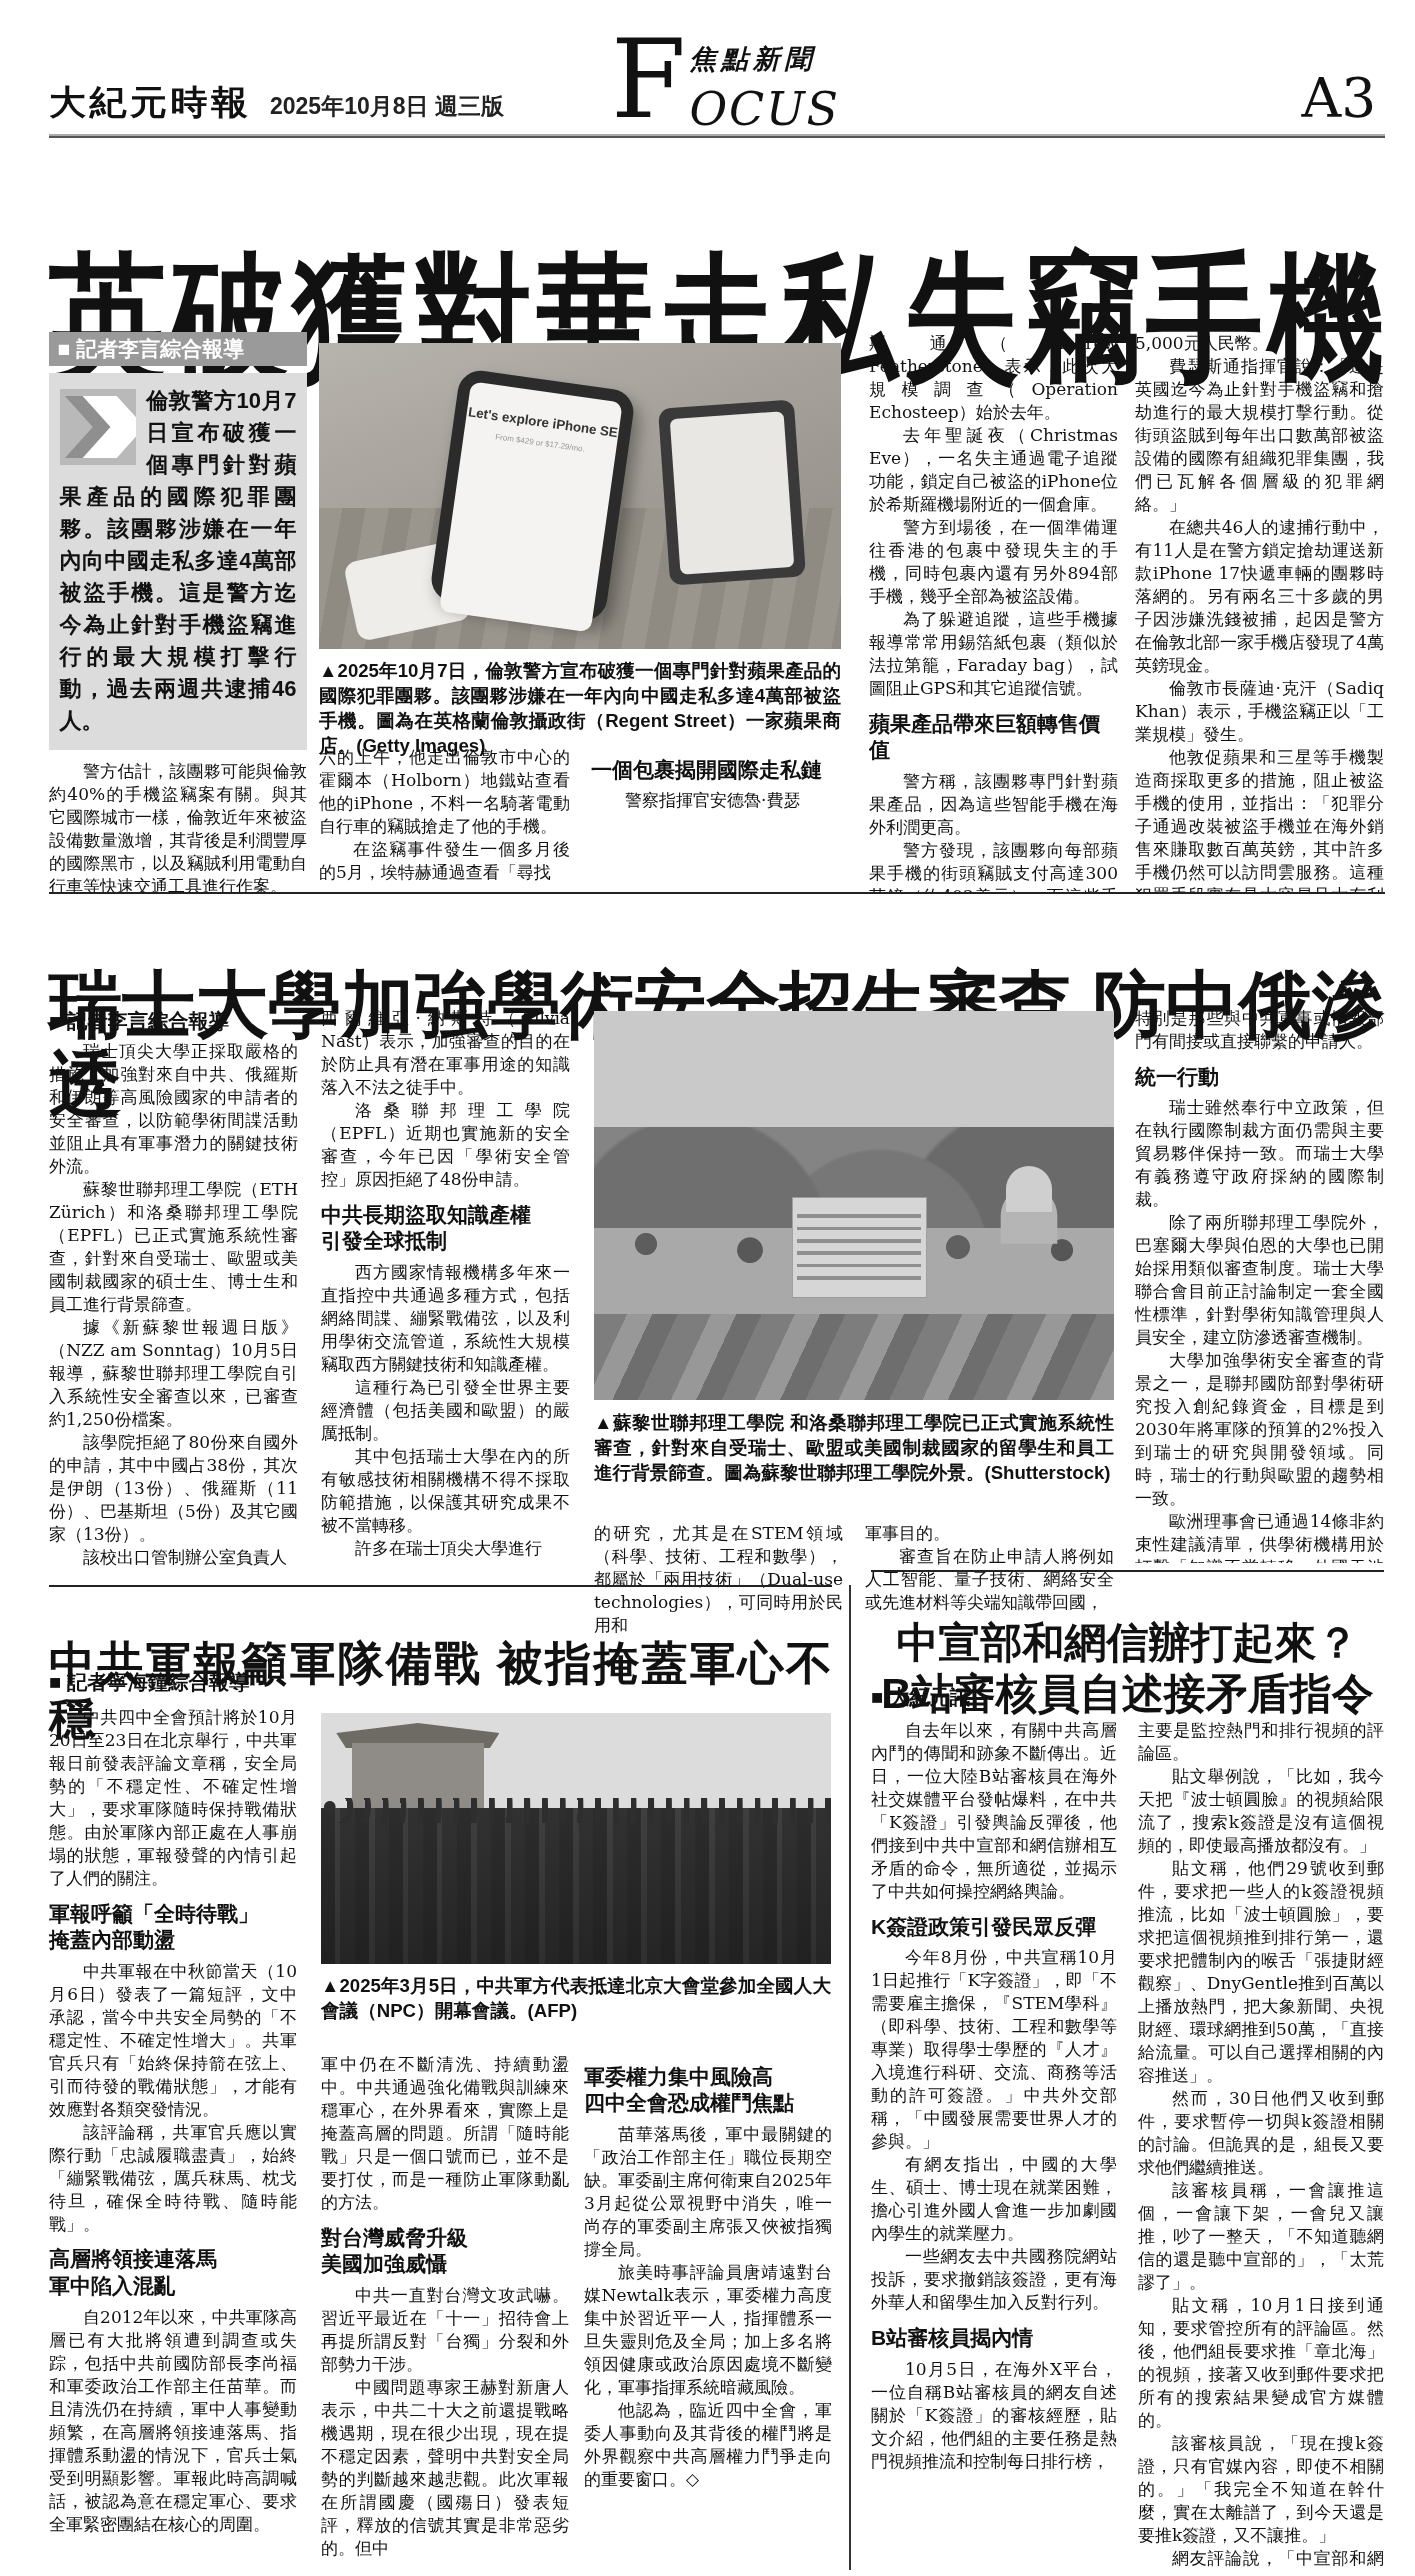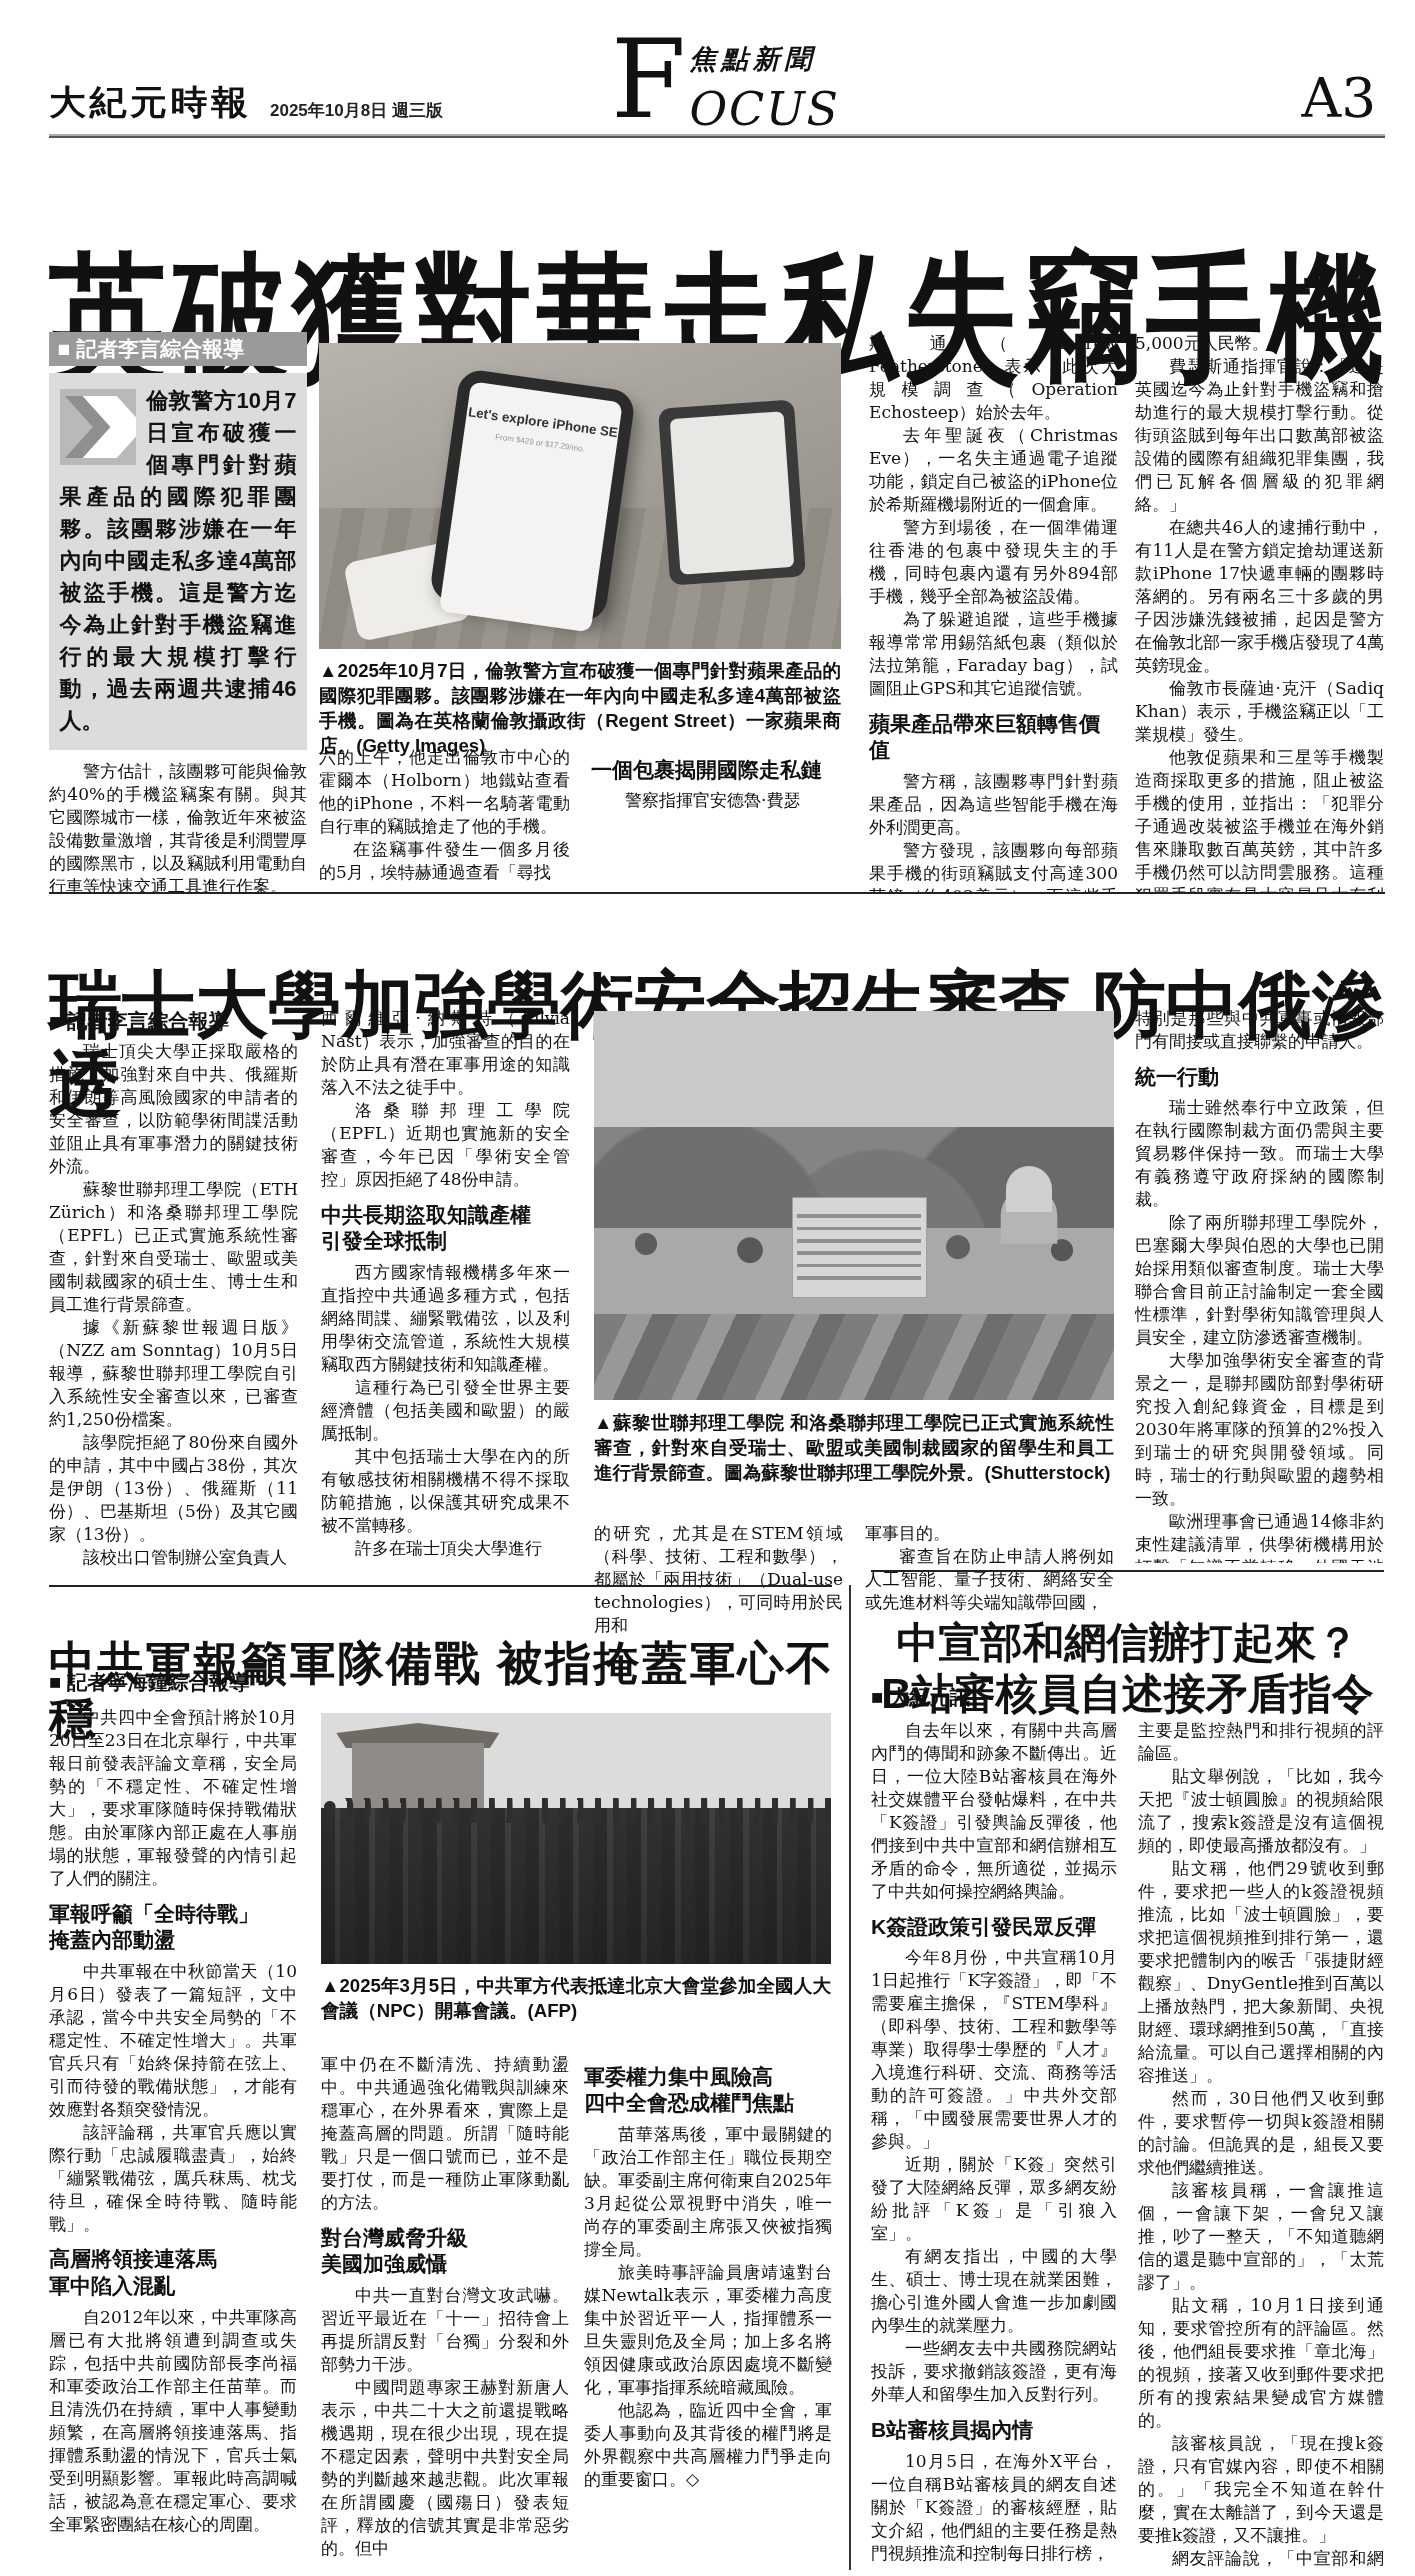--- a/index.html
+++ b/index.html
@@ -3,21 +3,21 @@
 <meta charset="utf-8">
 <style>
   html,body{margin:0;padding:0;background:#e8e8e8;}
   #page{position:relative;width:1415px;height:2576px;background:#ffffff;margin:0 auto;overflow:hidden;
         font-family:"DejaVu Serif",serif;color:#111;}
   
   .hdr{position:absolute;left:49px;top:34px;width:1336px;height:99px;}
   .masthead{position:absolute;left:0;bottom:5.3px;font-family:"DejaVu Serif",serif;font-weight:900;
             font-size:37px;letter-spacing:3.5px;transform:scaleY(.92);}
   .hdr-date{position:absolute;left:221px;bottom:10.6px;font-family:"Liberation Sans",sans-serif;
-            font-weight:bold;font-size:17px;color:#222;}
+            font-weight:bold;font-size:23px;color:#222;}
   .focus{position:absolute;left:562px;top:0;height:99px;}
   .focus-f{font-family:"DejaVu Serif",serif;font-size:108px;line-height:92px;float:left;}
   .focus-right{float:left;margin-left:3.5px;}
   .focus-zh{font-family:"Liberation Sans",sans-serif;font-weight:bold;font-size:26.5px;letter-spacing:5.3px;display:block;margin-top:7px;font-style:italic;}
   .focus-en{font-family:"DejaVu Serif",serif;font-size:46px;letter-spacing:1.8px;display:block;margin-top:5.3px;font-style:italic;}
   .pageno{position:absolute;right:8.8px;bottom:3.5px;font-family:"DejaVu Serif",serif;font-size:55px;}
   .hdr-rule{position:absolute;left:49px;top:134px;width:1336px;height:4.4px;
             background:linear-gradient(#aaa 0 40%,#555 60% 100%);}
   
   .para{margin:0;font-size:17px;line-height:23px;text-align:justify;text-indent:2em;}
@@ -275,21 +275,20 @@
   <div class="rule-h" style="left:871px;top:1570px;width:513px;"></div>
   <h2 class="a4-headline" style="white-space: pre-line;">中宣部和網信辦打起來？
 B站審核員自述接矛盾指令</h2>
   <div class="a4-byline byline">■ 大紀元訊</div>
 
   <div class="a4-body">
     <div class="col" style="left:0;top:0;width:246px;height:851px;">
         <p class="para">自去年以來，有關中共高層內鬥的傳聞和跡象不斷傳出。近日，一位大陸B站審核員在海外社交媒體平台發帖爆料，在中共「K簽證」引發輿論反彈後，他們接到中共中宣部和網信辦相互矛盾的命令，無所適從，並揭示了中共如何操控網絡輿論。</p>
         <h3 class="subhead">K簽證政策引發民眾反彈</h3>
         <p class="para">今年8月份，中共宣稱10月1日起推行「K字簽證」，即「不需要雇主擔保，『STEM學科』（即科學、技術、工程和數學等專業）取得學士學歷的『人才』入境進行科研、交流、商務等活動的許可簽證。」中共外交部稱，「中國發展需要世界人才的參與。」</p>
-        <p class="para">近期，關於「K簽」突然引發了大陸網絡反彈，眾多網友紛紛批評「K簽」是「引狼入室」。</p>
         <p class="para">有網友指出，中國的大學生、碩士、博士現在就業困難，擔心引進外國人會進一步加劇國內學生的就業壓力。</p>
         <p class="para">一些網友去中共國務院網站投訴，要求撤銷該簽證，更有海外華人和留學生加入反對行列。</p>
         <h3 class="subhead">B站審核員揭內情</h3>
         <p class="para">10月5日，在海外X平台，一位自稱B站審核員的網友自述關於「K簽證」的審核經歷，貼文介紹，他們組的主要任務是熱門視頻推流和控制每日排行榜，</p>
       </div>
     <div class="col" style="left:267px;top:0;width:246px;height:851px;">
         <p class="para ni">主要是監控熱門和排行視頻的評論區。</p>
         <p class="para">貼文舉例說，「比如，我今天把『波士頓圓臉』的視頻給限流了，搜索k簽證是沒有這個視頻的，即使最高播放都沒有。」</p>
         <p class="para">貼文稱，他們29號收到郵件，要求把一些人的k簽證視頻推流，比如「波士頓圓臉」，要求把這個視頻推到排行第一，還要求把體制內的喉舌「張捷財經觀察」、DnyGentle推到百萬以上播放熱門，把大象新聞、央視財經、環球網推到50萬，「直接給流量。可以自己選擇相關的內容推送」。</p>
         <p class="para">然而，30日他們又收到郵件，要求暫停一切與k簽證相關的討論。但詭異的是，組長又要求他們繼續推送。</p>

